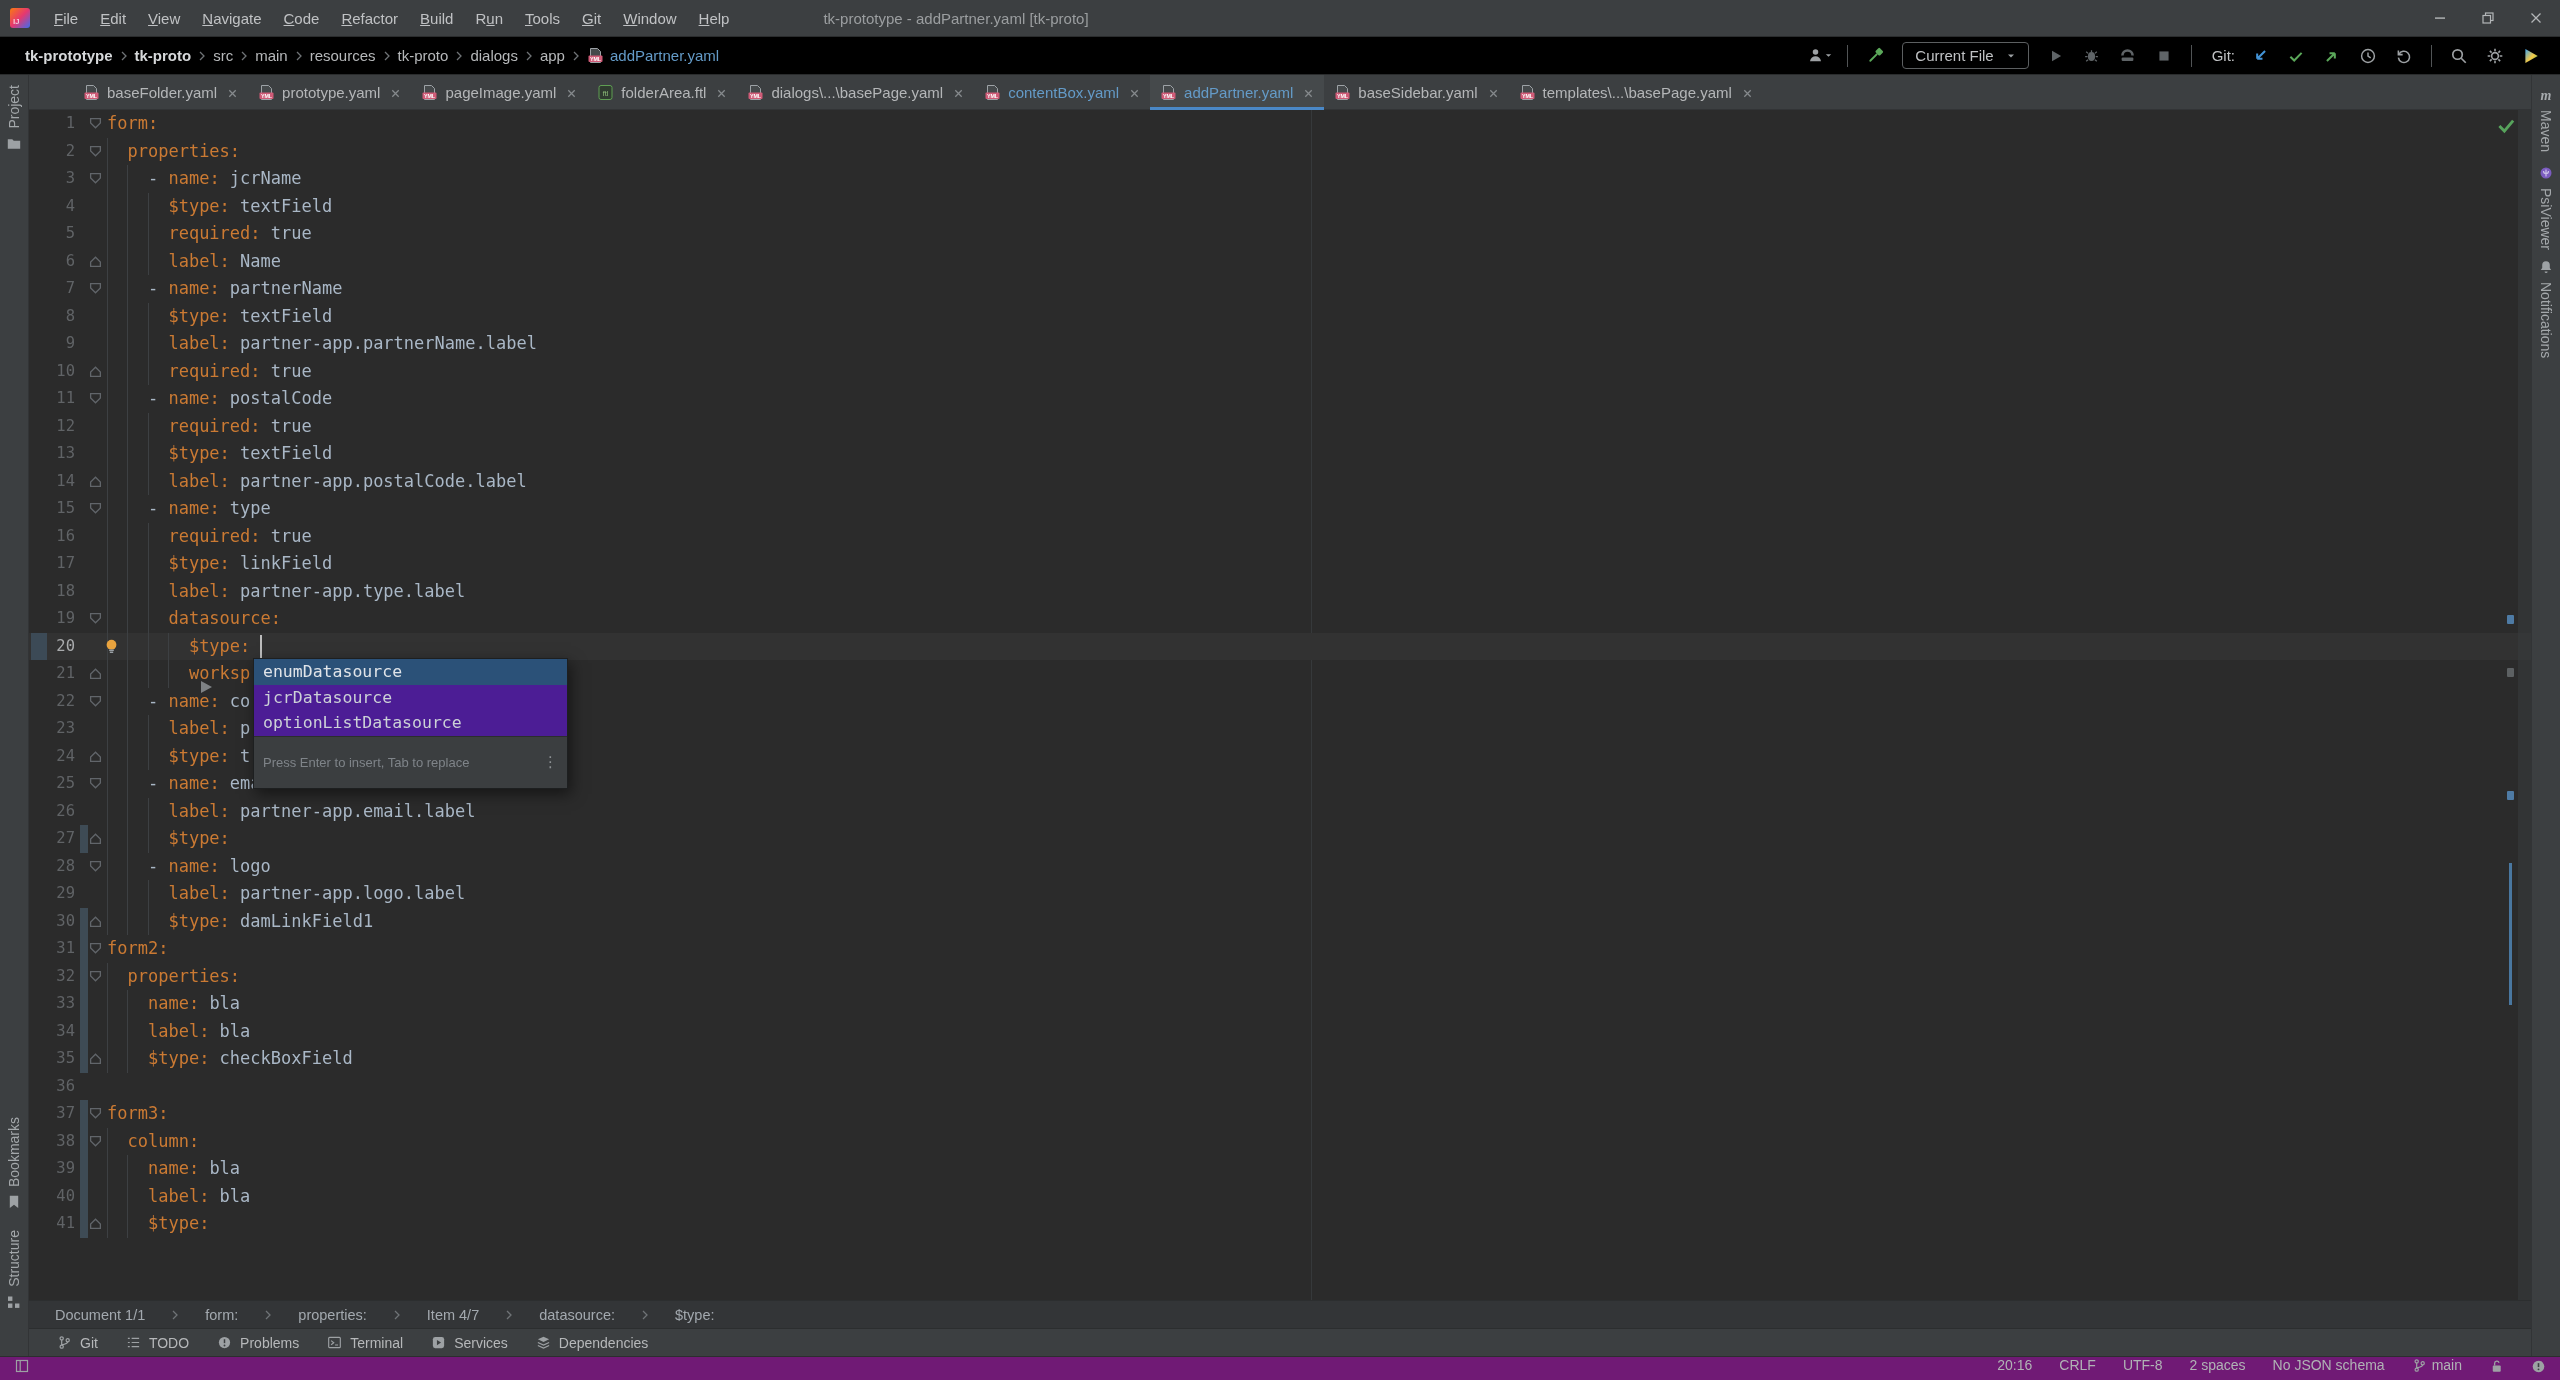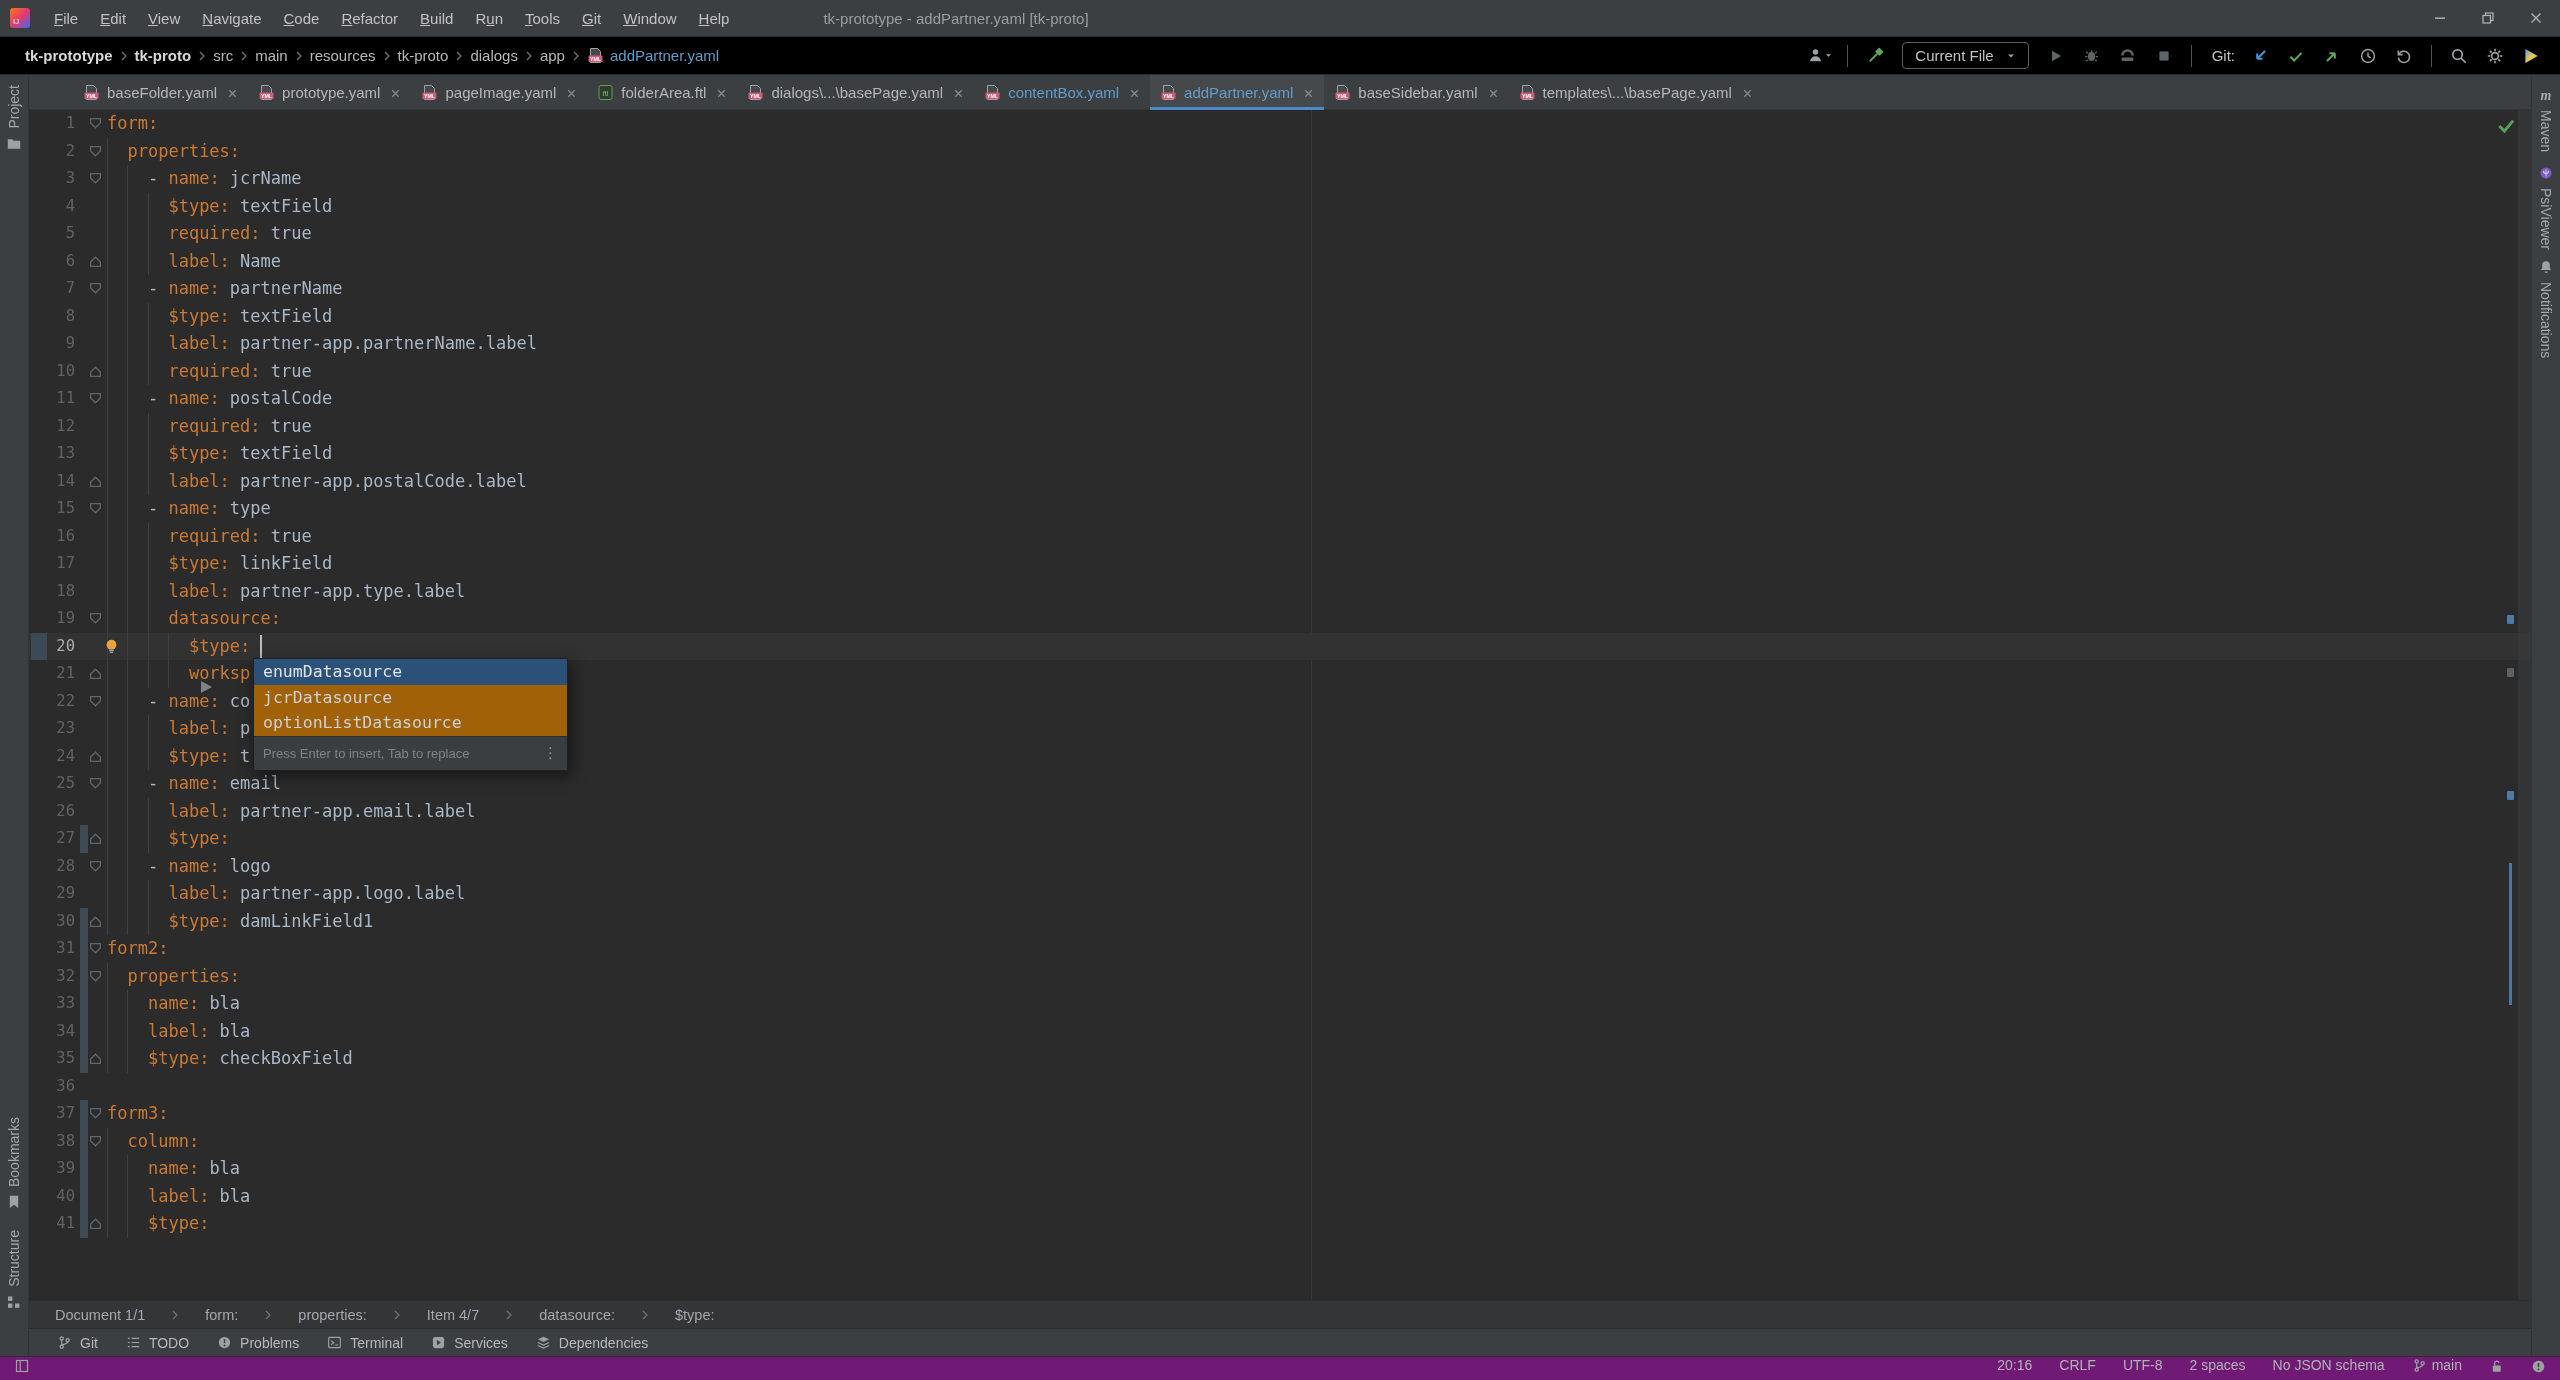--- a/index.html
+++ b/index.html
@@ -73,27 +73,27 @@
   .ws{display:inline-block;height:27.5px;vertical-align:top;
       background:repeating-linear-gradient(to right,#3d4043 0 1px,transparent 1px 20.47px)}
   .caret{position:absolute;left:231px;top:2px;width:2px;height:23px;background:#bcbcbc}
   .tri{position:absolute;left:172px;top:571px;width:0;height:0;border-left:11px solid #7e8285;
        border-top:6px solid transparent;border-bottom:6px solid transparent;z-index:1}
   .okcheck{position:absolute;right:14px;top:4px;width:22px;height:22px}
   .emark{position:absolute;right:17px;width:7px;height:9px;border-radius:1px}
   .evline{position:absolute;right:19px;width:3px;background:#4977a0}
 
   
-  .popup{position:absolute;left:224px;top:548px;width:313px;background:#a16207;border:1px solid #1d1f20;
+  .popup{position:absolute;left:224px;top:548px;width:313px;background:#4c1d95;border:1px solid #1d1f20;
          box-shadow:3px 5px 14px rgba(0,0,0,.5);z-index:10}
   .pitem{height:25.6px;line-height:25.6px;font-size:16.5px;color:#ccd1d7;padding-left:9px;
          font-family:"DejaVu Sans Mono",monospace;white-space:nowrap;overflow:hidden}
   .pitem.sel{background:#2b5178;color:#e0e4e9}
   .popup-foot{height:27px;display:flex;align-items:center;border-top:1px solid #2b2d2e;background:#3b3e40;
-              font-size:13px;color:#7f8489;padding:3px 9px}
+              font-size:13px;color:#7f8489;padding:12px 9px}
   .dots{margin-left:auto;color:#8d9194;font-size:15px;font-family:"DejaVu Sans",sans-serif}
 
   
   .bcrumbs{height:28px;background:#333537;border-top:1px solid #2c2e2f;box-sizing:border-box;
            display:flex;align-items:center;padding-left:20px;font-size:14.5px;color:#a3a9af;gap:20px}
   .bc{padding:0 6px;white-space:nowrap}
   .btoolbar{height:28px;background:#3c3f41;border-top:1px solid #2c2e2f;box-sizing:border-box;
             display:flex;align-items:center;padding-left:14px}
   .twbtn{display:flex;align-items:center;gap:8px;padding:0 14px;font-size:14px;color:#b6b8ba;height:100%}
 

